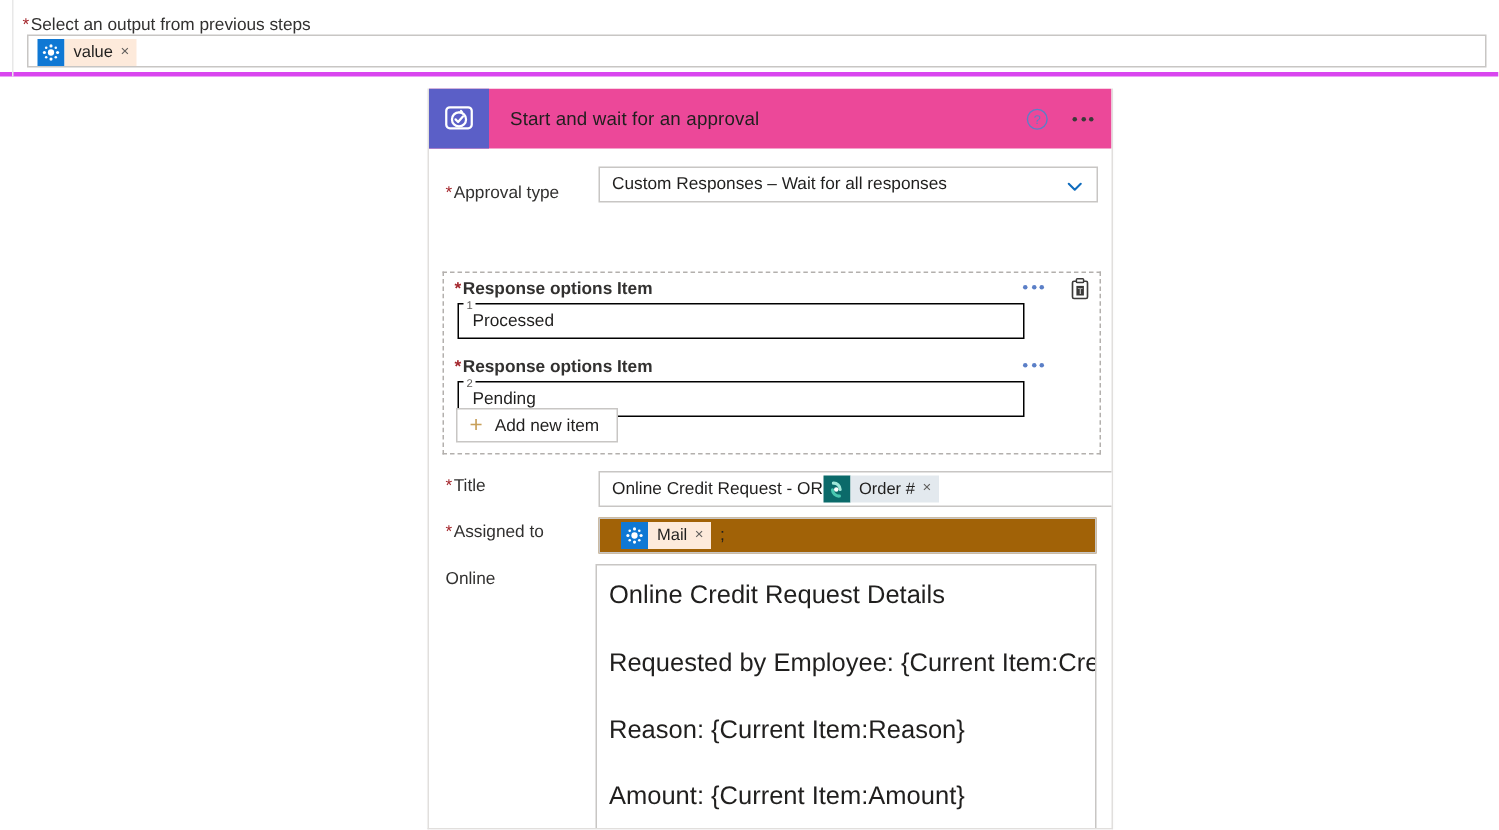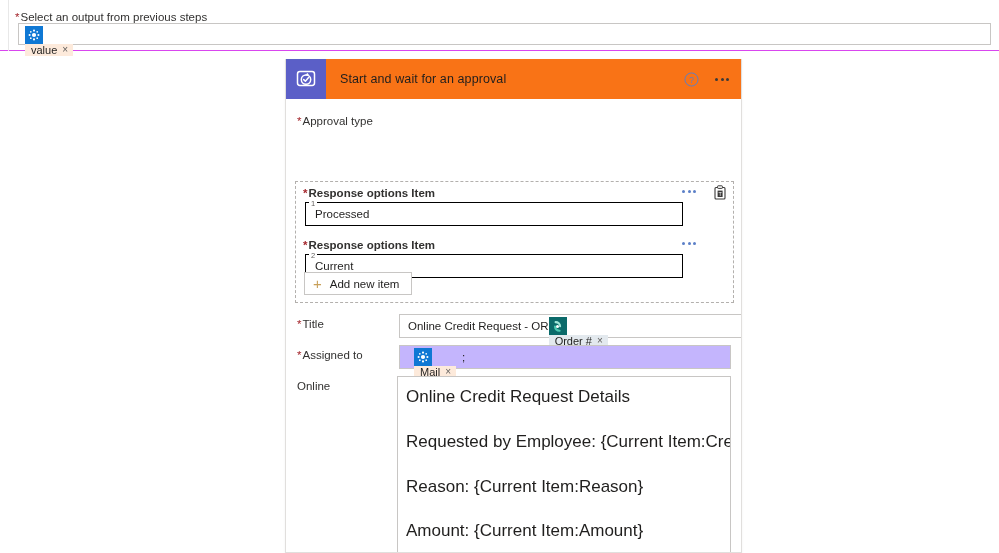--- a/index.html
+++ b/index.html
@@ -10,39 +10,39 @@
     font-family: "Liberation Sans", sans-serif;
     -webkit-font-smoothing: antialiased;
     overflow: hidden;
   }
   #root { position: relative; width: 999px; height: 553px; background: #fff; }
 
   
   .top-panel {
     position: absolute; left: 0; top: 0; width: 999px; height: 51px;
     background: #ffffff;
-    border-bottom: 1px solid #d946ef;
+    border-bottom: 3px solid #d946ef;
     padding-left: 32px;
   }
   .top-panel-rail {
     position: absolute; left: 8px; top: 0; width: 1px; height: 51px;
     background: #e8e8e8;
   }
   .top-label {
     position: absolute; left: 15px; top: 11px;
     font-size: 11.5px; color: #323130; white-space: nowrap;
   }
   .req-star { color: #a4262c; font-size: 11.5px; margin-right: 1px; }
   .top-field {
     position: absolute; left: 18px; top: 23px; width: 973px; height: 22px;
     border: 1px solid #c8c6c4; background: #fff;
   }
   .chip {
-    display: inline-flex; align-items: flex-start; height: 18px;
-    vertical-align: middle; font-size: 11px; color: #201f1e; flex-direction: column;
+    display: inline-flex; align-items: flex-end; height: 18px;
+    vertical-align: middle; font-size: 11px; color: #201f1e;
   }
   .chip-icon {
     width: 18px; height: 18px; display: inline-flex;
     align-items: center; justify-content: center; flex: 0 0 18px;
   }
   .chip-body {
     display: inline-flex; align-items: center; height: 18px;
     padding: 0 5px 0 6px; gap: 5px; white-space: nowrap;
   }
   .chip-x { font-size: 10px; color: #605e5c; cursor: pointer; line-height: 1; }
@@ -59,21 +59,21 @@
     position: absolute; left: 285px; top: 59px;
     width: 457px; height: 494px;
     background: #ffffff;
     border: 1px solid #e1dfdd;
     border-top: none;
     box-shadow: 0 1px 2px rgba(0,0,0,0.06);
     overflow: hidden;
   }
   .card-header {
     position: relative; height: 40px; width: 100%;
-    background: #f97316;
+    background: #ec4899;
     display: flex; align-items: center;
   }
   .card-header-icon {
     width: 40px; height: 40px; flex: 0 0 40px;
     background: #5b5fc7;
     display: flex; align-items: center; justify-content: center;
   }
   .card-title {
     margin-left: 14px; font-size: 12.5px; color: #201f1e;
     letter-spacing: .1px;
@@ -154,21 +154,21 @@
   }
   .title-row .row-label, .assigned-row .row-label, .details-row .row-label {
     position: absolute; left: 11px; top: 4px; padding: 0;
   }
 
   
   .assigned-row { position: absolute; left: 0; top: 234px; width: 100%; }
   .assigned-field {
     position: absolute; left: 113px; top: 0;
     width: 332px; height: 24px;
-    border: 1px solid #c8c6c4; background: #c4b5fd;
+    border: 1px solid #c8c6c4; background: #a16207;
     display: flex; align-items: center; padding: 0 0 0 14px;
     font-size: 11.5px; color: #201f1e;
   }
   .semicolon { font-size: 11.5px; color: #201f1e; margin-left: 6px; }
 
   
   .details-row { position: absolute; left: 0; top: 265px; width: 100%; }
   .details-box {
     position: absolute; left: 111px; top: 0;
     width: 334px; height: 229px;
@@ -244,20 +244,28 @@
         </span>
       </div>
     </div>
 
     <div class="card-body">
 
       <div class="row approval-row">
         <div class="row-label">
           <span class="req-star">*</span><span>Approval type</span>
         </div>
+        <div class="approval-select">
+          <span>Custom Responses – Wait for all responses</span>
+          <span class="chevron">
+            <svg width="13" height="13" viewBox="0 0 13 13" aria-hidden="true">
+              <path d="M2.5 4.5 L6.5 8.5 L10.5 4.5" fill="none" stroke="#0f6cbd" stroke-width="1.4" stroke-linecap="round" stroke-linejoin="round"></path>
+            </svg>
+          </span>
+        </div>
       </div>
 
       <div class="dashed-group">
 
         <div class="opt-label" style="left:7px; top:5px;">
           <span class="req-star">*</span><span>Response options Item</span>
         </div>
         <span class="ellipsis-btn opt-ellipsis ellipsis-blue" style="left:384px; top:4px;">
           <i></i>
             <i></i>
@@ -279,21 +287,21 @@
         <div class="opt-label" style="left:7px; top:57px;">
           <span class="req-star">*</span><span>Response options Item</span>
         </div>
         <span class="ellipsis-btn opt-ellipsis ellipsis-blue" style="left:384px; top:56px;">
           <i></i>
             <i></i>
             <i></i>
         </span>
         <span class="opt-index" style="left:13px; top:69px;">2</span>
         <div class="opt-input" style="left:9px; top:72px;">
-          <span>Current</span>
+          <span>Pending</span>
         </div>
 
         <div class="add-new-item">
           <span class="plus-glyph">+</span>
           <span>Add new item</span>
         </div>
       </div>
 
       <div class="title-row">
         <div class="row-label">

